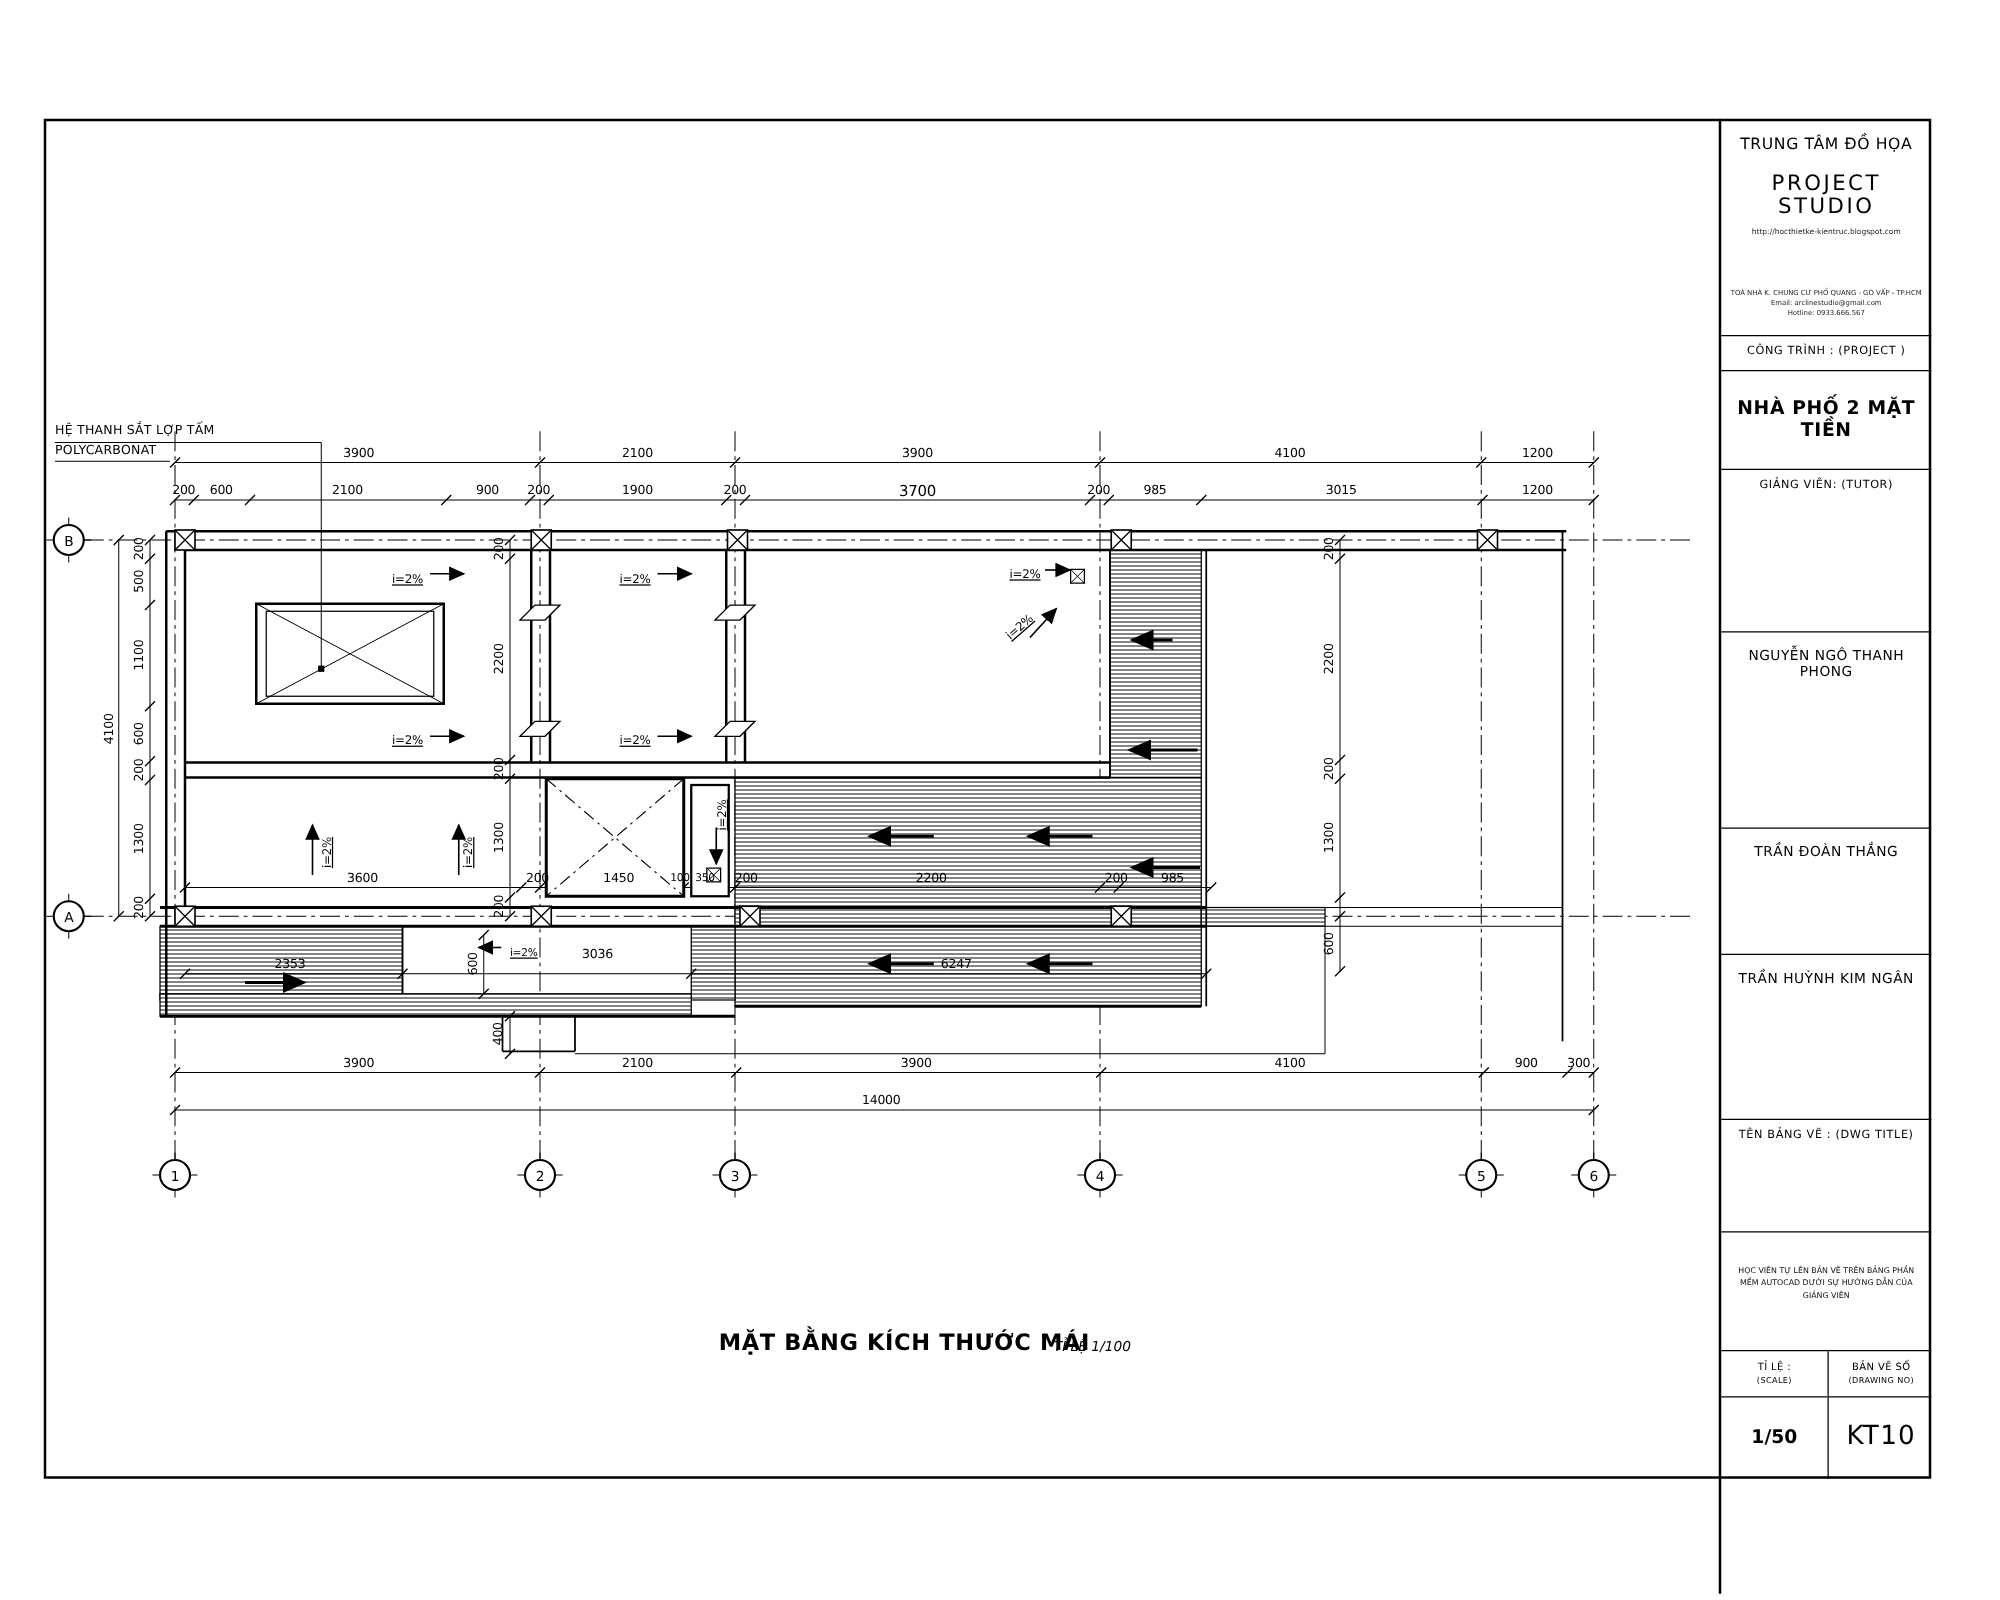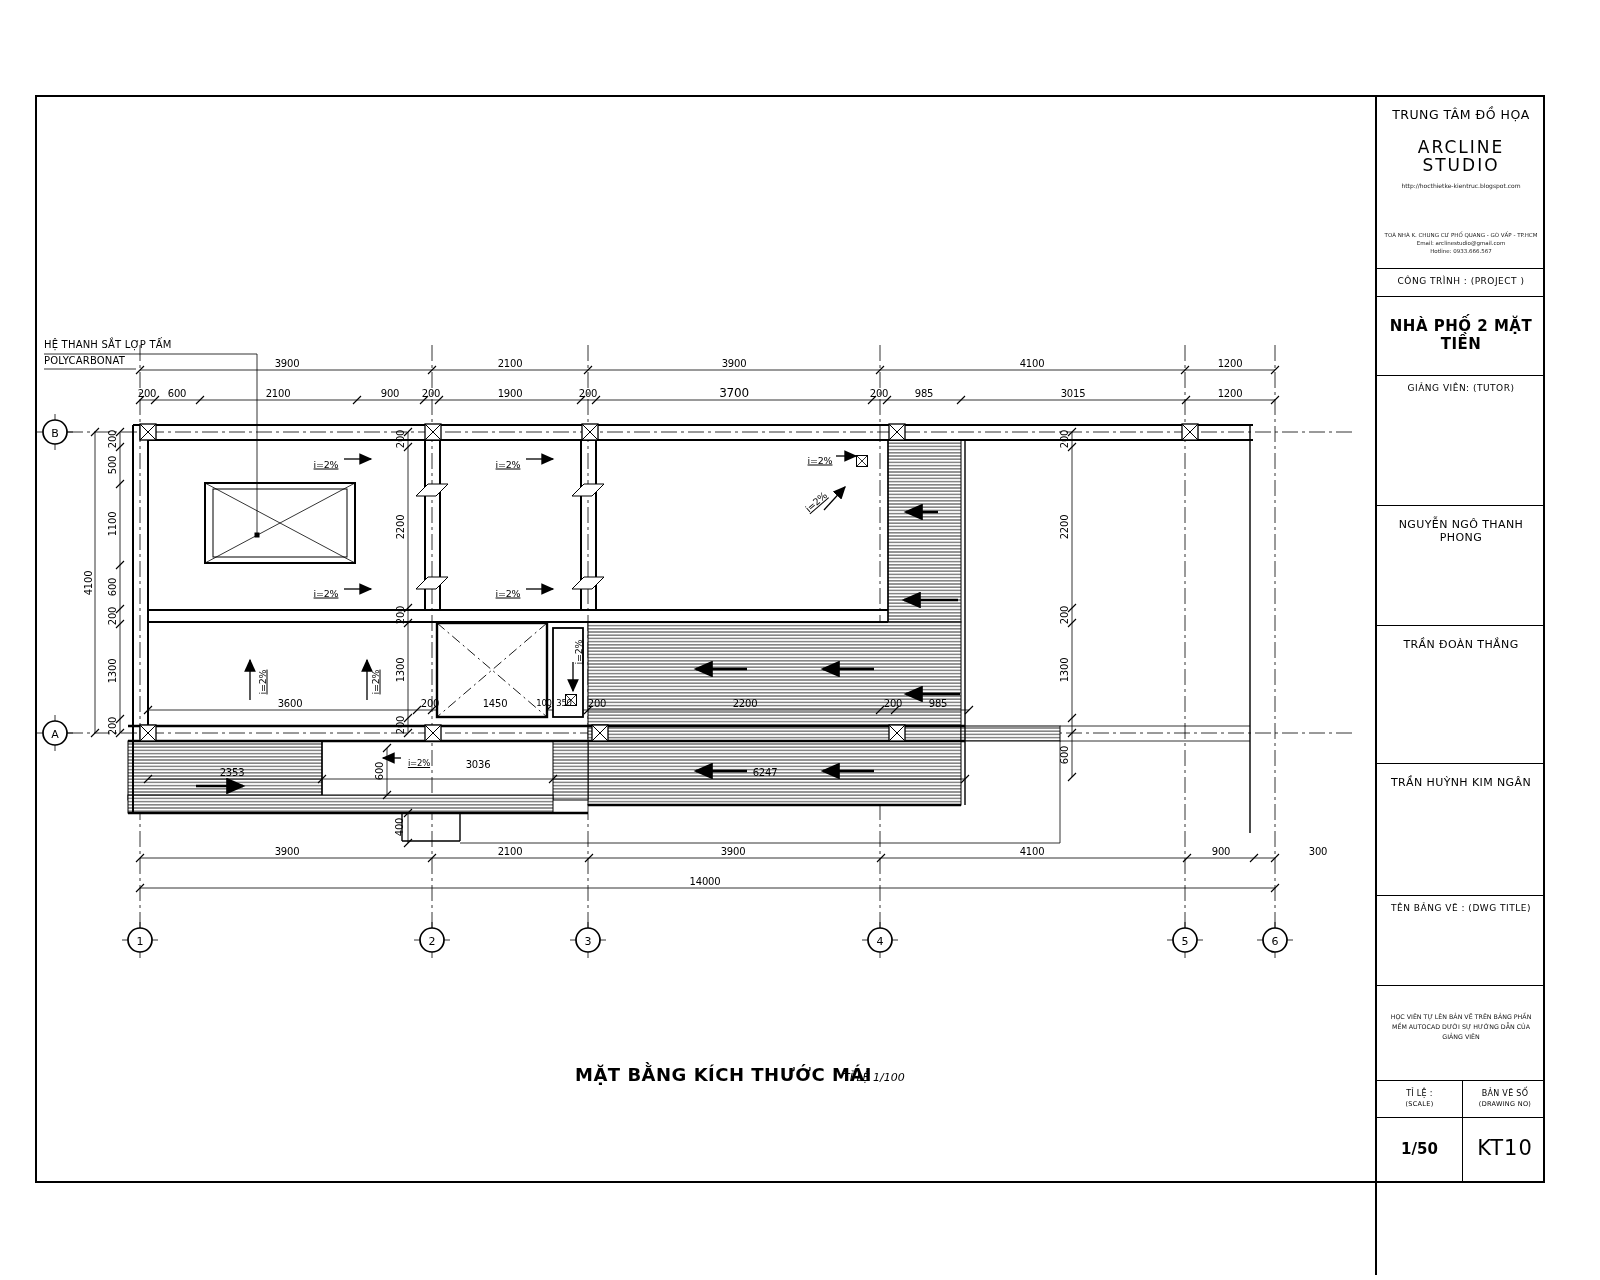--- a/index.html
+++ b/index.html
@@ -246,21 +246,21 @@
       <span class="lab" style="left: 893px; top: 703px; font-size: 10px; transform: translate(-50%, -50%) rotate(0deg);">200</span>
       <span class="lab" style="left: 938px; top: 703px; font-size: 10px; transform: translate(-50%, -50%) rotate(0deg);">985</span>
       <span class="lab" style="left: 232px; top: 772px; font-size: 10px; transform: translate(-50%, -50%) rotate(0deg);">2353</span>
       <span class="lab" style="left: 478px; top: 764px; font-size: 10px; transform: translate(-50%, -50%) rotate(0deg);">3036</span>
       <span class="lab" style="left: 765px; top: 772px; font-size: 10px; transform: translate(-50%, -50%) rotate(0deg);">6247</span>
       <span class="lab" style="left: 287px; top: 851px; font-size: 10px; transform: translate(-50%, -50%) rotate(0deg);">3900</span>
       <span class="lab" style="left: 510px; top: 851px; font-size: 10px; transform: translate(-50%, -50%) rotate(0deg);">2100</span>
       <span class="lab" style="left: 733px; top: 851px; font-size: 10px; transform: translate(-50%, -50%) rotate(0deg);">3900</span>
       <span class="lab" style="left: 1032px; top: 851px; font-size: 10px; transform: translate(-50%, -50%) rotate(0deg);">4100</span>
       <span class="lab" style="left: 1221px; top: 851px; font-size: 10px; transform: translate(-50%, -50%) rotate(0deg);">900</span>
-      <span class="lab" style="left: 1318px; top: 851px; font-size: 10px; transform: translate(-50%, -50%) rotate(0deg);">300</span>
+      <span class="lab" style="left: 1263px; top: 851px; font-size: 10px; transform: translate(-50%, -50%) rotate(0deg);">300</span>
       <span class="lab" style="left: 705px; top: 881px; font-size: 10px; transform: translate(-50%, -50%) rotate(0deg);">14000</span>
       <span class="lab" style="left: 55px; top: 433px; font-size: 11px; transform: translate(-50%, -50%) rotate(0deg);">B</span>
       <span class="lab" style="left: 55px; top: 734px; font-size: 11px; transform: translate(-50%, -50%) rotate(0deg);">A</span>
       <span class="lab" style="left: 140px; top: 941px; font-size: 11px; transform: translate(-50%, -50%) rotate(0deg);">1</span>
       <span class="lab" style="left: 432px; top: 941px; font-size: 11px; transform: translate(-50%, -50%) rotate(0deg);">2</span>
       <span class="lab" style="left: 588px; top: 941px; font-size: 11px; transform: translate(-50%, -50%) rotate(0deg);">3</span>
       <span class="lab" style="left: 880px; top: 941px; font-size: 11px; transform: translate(-50%, -50%) rotate(0deg);">4</span>
       <span class="lab" style="left: 1185px; top: 941px; font-size: 11px; transform: translate(-50%, -50%) rotate(0deg);">5</span>
       <span class="lab" style="left: 1275px; top: 941px; font-size: 11px; transform: translate(-50%, -50%) rotate(0deg);">6</span>
       <span class="lab" style="left: 326px; top: 464px; font-size: 9.5px; transform: translate(-50%, -50%) rotate(0deg); text-decoration: underline;">i=2%</span>
@@ -278,35 +278,35 @@
   <div class="plannote" style="left:44px;top:339px;">HỆ THANH SẮT LỢP TẤM</div>
   <div class="plannote" style="left:44px;top:355px;">POLYCARBONAT</div>
 
   <div id="caption">MẶT BẰNG KÍCH THƯỚC MÁI</div>
   <div id="caption-scale">TỈ LỆ 1/100</div>
 
   <div id="tb">
     <div class="tbrow first" style="top:0;height:173px;">
       <div class="tb-org">TRUNG TÂM ĐỒ HỌA</div>
       <div class="tb-brand">
-        <div>ARCLINE</div>
+        <div>PROJECT</div>
         <div>STUDIO</div>
       </div>
       <div class="tb-url">http://hocthietke-kientruc.blogspot.com</div>
       <div class="tb-addr">
         <div>TOÀ NHÀ K. CHUNG CƯ PHỔ QUANG - GÒ VẤP - TP.HCM</div>
         <div>Email: arclinestudio@gmail.com</div>
         <div>Hotline: 0933.666.567</div>
       </div>
     </div>
     <div class="tbrow tb-h" style="top:173px;height:28px;">CÔNG TRÌNH : (PROJECT )</div>
     <div class="tbrow tb-proj" style="top:201px;height:79px;">NHÀ PHỐ 2 MẶT TIỀN</div>
     <div class="tbrow tb-h" style="top:280px;height:25px;">GIẢNG VIÊN:  (TUTOR)</div>
     <div class="tbrow tb-name" style="top:410px;height:135px;">NGUYỄN NGÔ THANH PHONG</div>
-    <div class="tbrow tb-name" style="top:530px;height:123px;">TRẦN ĐOÀN THẮNG</div>
+    <div class="tbrow tb-name" style="top:567px;height:123px;">TRẦN ĐOÀN THẮNG</div>
     <div class="tbrow tb-name" style="top:668px;height:132px;">TRẦN HUỲNH KIM NGÂN</div>
     <div class="tbrow tb-h" style="top:800px;height:27px;">TÊN BẢNG VẼ :  (DWG TITLE)</div>
     <div class="tbrow tb-note" style="top:890px;height:95px;">
       <div>HỌC VIÊN TỰ LÊN BẢN VẼ TRÊN BẢNG PHẦN</div>
       <div>MỀM AUTOCAD DƯỚI SỰ HƯỚNG DẪN CỦA</div>
       <div>GIẢNG VIÊN</div>
     </div>
     <div class="tbrow" style="top:985px;height:37px;">
       <div class="tb-cell tb-smallh" style="left:0;width:85px;">
         <span>TỈ LỆ :</span>

